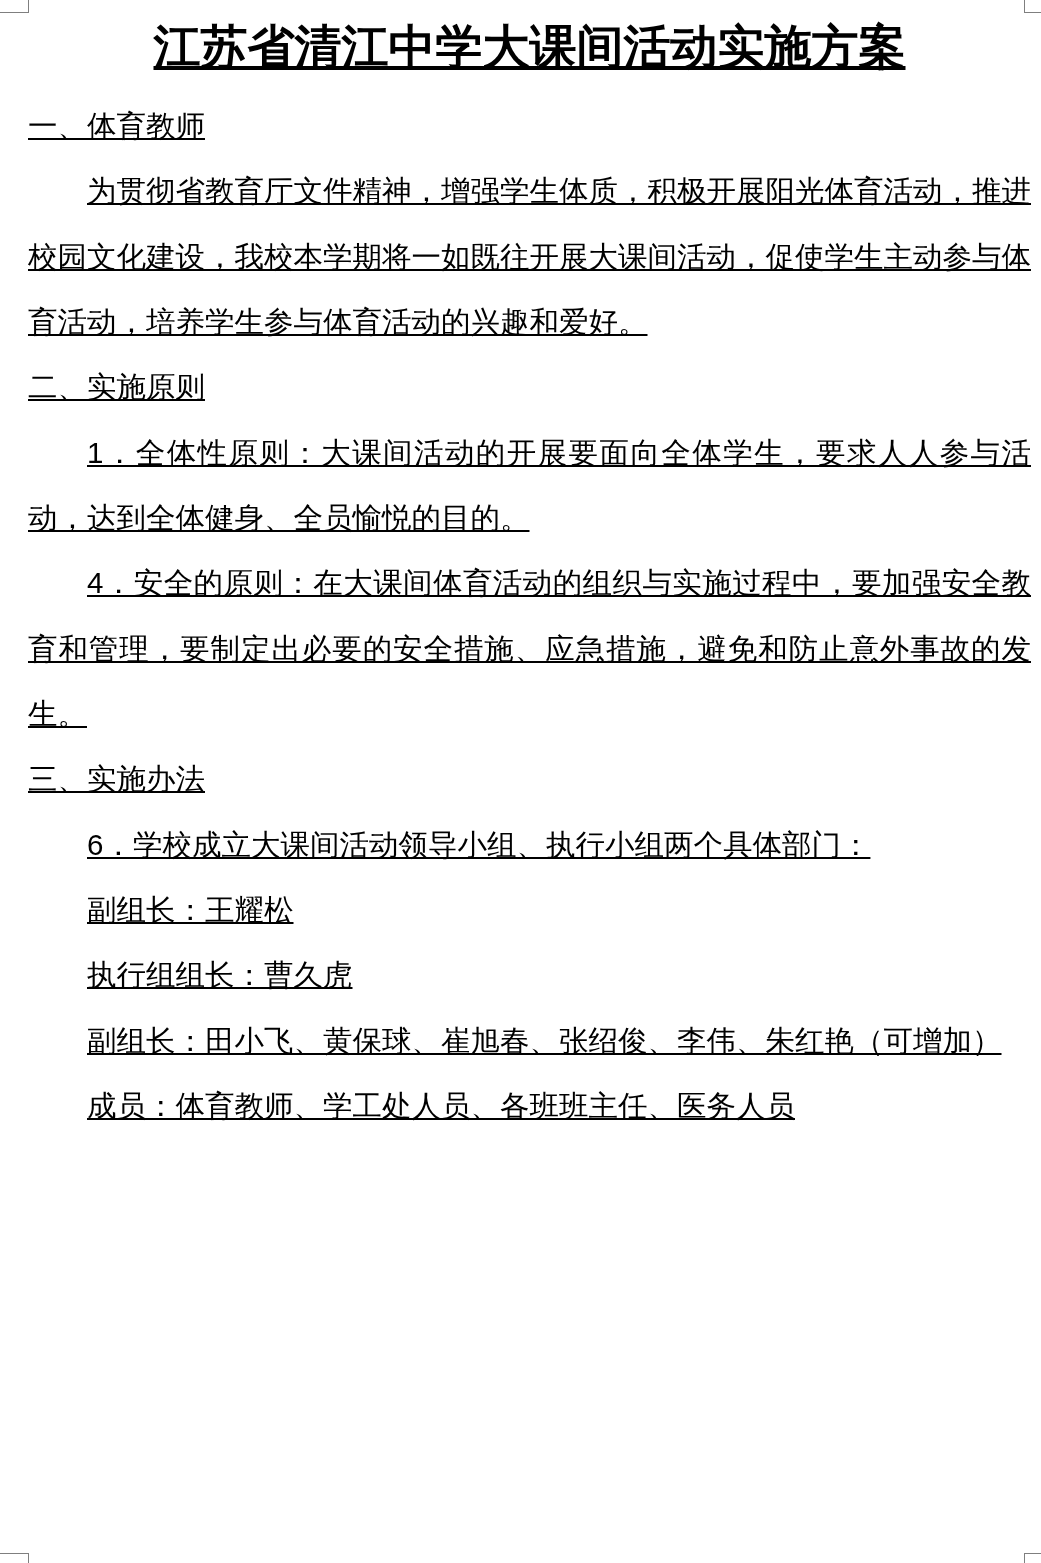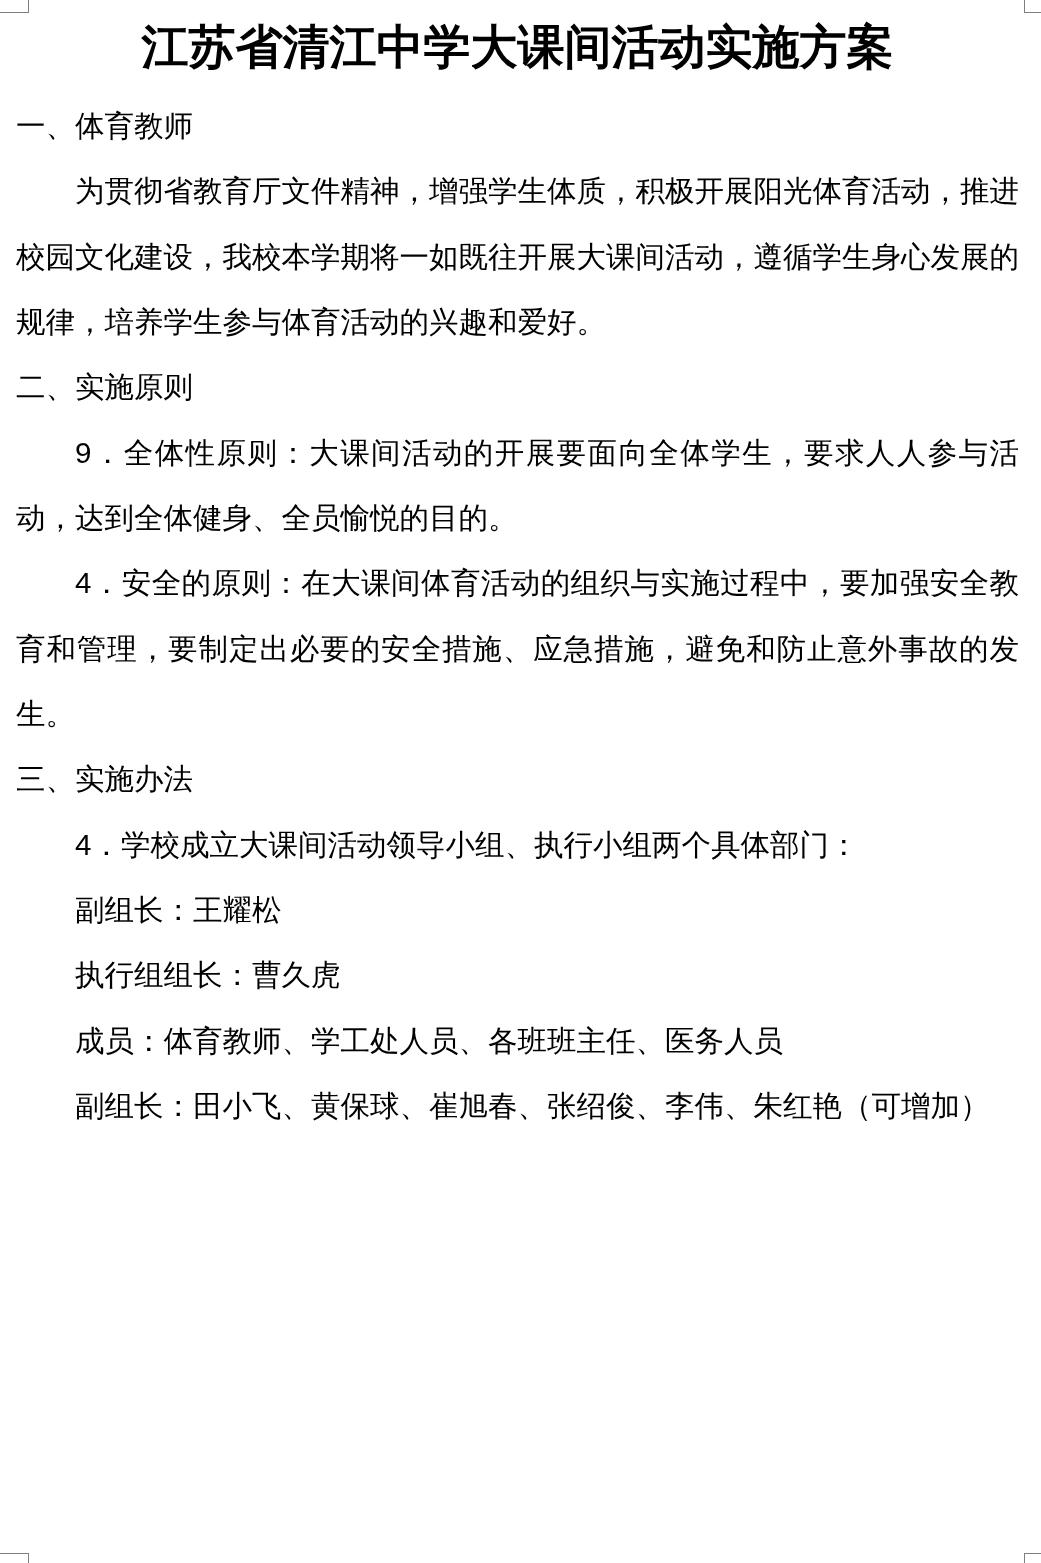--- a/index.html
+++ b/index.html
@@ -14,23 +14,24 @@
     color: #000000;
   }
   .page {
     position: absolute;
     inset: 0;
     background: #ffffff;
   }
   
   .content {
     position: absolute;
-    left: 16px;
+    left: 28px;
     top: 0;
     width: 1003px;
+    text-decoration: underline;
   }
   .doc-title {
     margin: 0;
     font-size: 47px;
     font-weight: 700;
     line-height: 93px;
     text-align: center;
     white-space: nowrap;
   }
   .para {
@@ -60,38 +61,38 @@
   <div class="mark mark-tl"></div>
   <div class="mark mark-tr"></div>
   <div class="mark mark-bl"></div>
   <div class="mark mark-br"></div>
 
   <div class="content">
     <h1 class="doc-title">江苏省清江中学大课间活动实施方案</h1>
 
     <p class="para">一、体育教师</p>
 
-    <p class="para ind">为贯彻省教育厅文件精神，增强学生体质，积极开展阳光体育活动，推进校园文化建设，我校本学期将一如既往开展大课间活动，遵循学生身心发展的规律，培养学生参与体育活动的兴趣和爱好。</p>
+    <p class="para ind">为贯彻省教育厅文件精神，增强学生体质，积极开展阳光体育活动，推进校园文化建设，我校本学期将一如既往开展大课间活动，促使学生主动参与体育活动，培养学生参与体育活动的兴趣和爱好。</p>
 
     <p class="para">二、实施原则</p>
 
-    <p class="para ind">9．全体性原则：大课间活动的开展要面向全体学生，要求人人参与活动，达到全体健身、全员愉悦的目的。</p>
+    <p class="para ind">1．全体性原则：大课间活动的开展要面向全体学生，要求人人参与活动，达到全体健身、全员愉悦的目的。</p>
 
 
 
     <p class="para ind">4．安全的原则：在大课间体育活动的组织与实施过程中，要加强安全教育和管理，要制定出必要的安全措施、应急措施，避免和防止意外事故的发生。</p>
 
     <p class="para">三、实施办法</p>
 
-    <p class="para ind">4．学校成立大课间活动领导小组、执行小组两个具体部门：</p>
+    <p class="para ind">6．学校成立大课间活动领导小组、执行小组两个具体部门：</p>
 
 
     <p class="para ind">副组长：王耀松</p>
 
     <p class="para ind">执行组组长：曹久虎</p>
 
+    <p class="para ind">副组长：田小飞、黄保球、崔旭春、张绍俊、李伟、朱红艳（可增加）</p>
+
     <p class="para ind">成员：体育教师、学工处人员、各班班主任、医务人员</p>
-
-    <p class="para ind">副组长：田小飞、黄保球、崔旭春、张绍俊、李伟、朱红艳（可增加）</p>
 
   </div>
 
 </div>
 
 </body></html>

